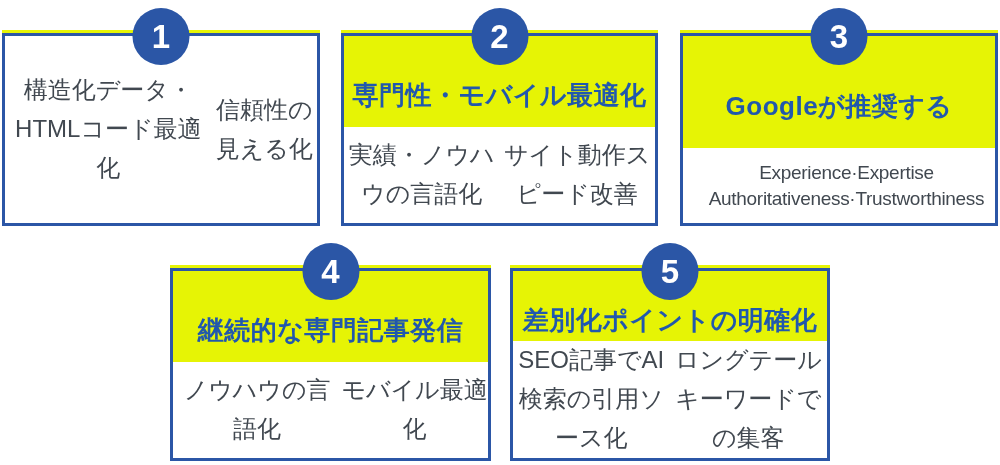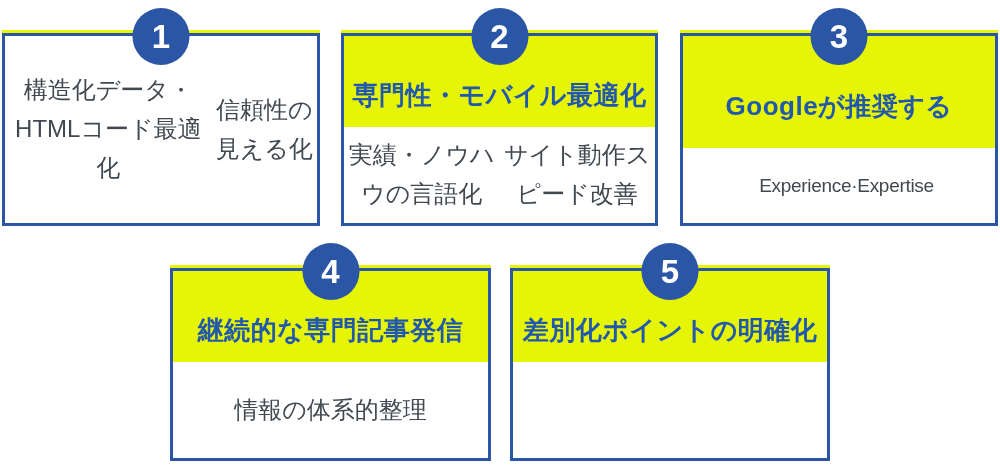--- a/index.html
+++ b/index.html
@@ -114,42 +114,45 @@
   </div>
 
   <div class="card c3">
     <div class="badge">
       <span>3</span>
     </div>
     <div class="card-header">
       <span><span>Googleが推奨する</span><br></span>
     </div>
     <div class="card-body">
-      <span><span>Experience·Expertise</span><br></span>
+      <span><span>Experience·Expertise</span><br><span>Authoritativeness·Trustworthiness</span></span>
     </div>
   </div>
 
   <div class="card c4">
     <div class="badge">
       <span>4</span>
     </div>
     <div class="card-header">
       <span>継続的な専門記事発信</span>
     </div>
     <div class="card-body">
-      <span>情報の体系的整理</span>
+      <span>ノウハウの言語化</span>
         <br>
+      <span>モバイル最適化</span>
     </div>
   </div>
 
   <div class="card c5">
     <div class="badge">
       <span>5</span>
     </div>
     <div class="card-header">
       <span>差別化ポイントの明確化</span>
     </div>
     <div class="card-body">
+      <span>SEO記事でAI検索の引用ソース化</span>
         <br>
+      <span>ロングテールキーワードでの集客</span>
     </div>
   </div>
 
 </div>
 
 </body></html>

